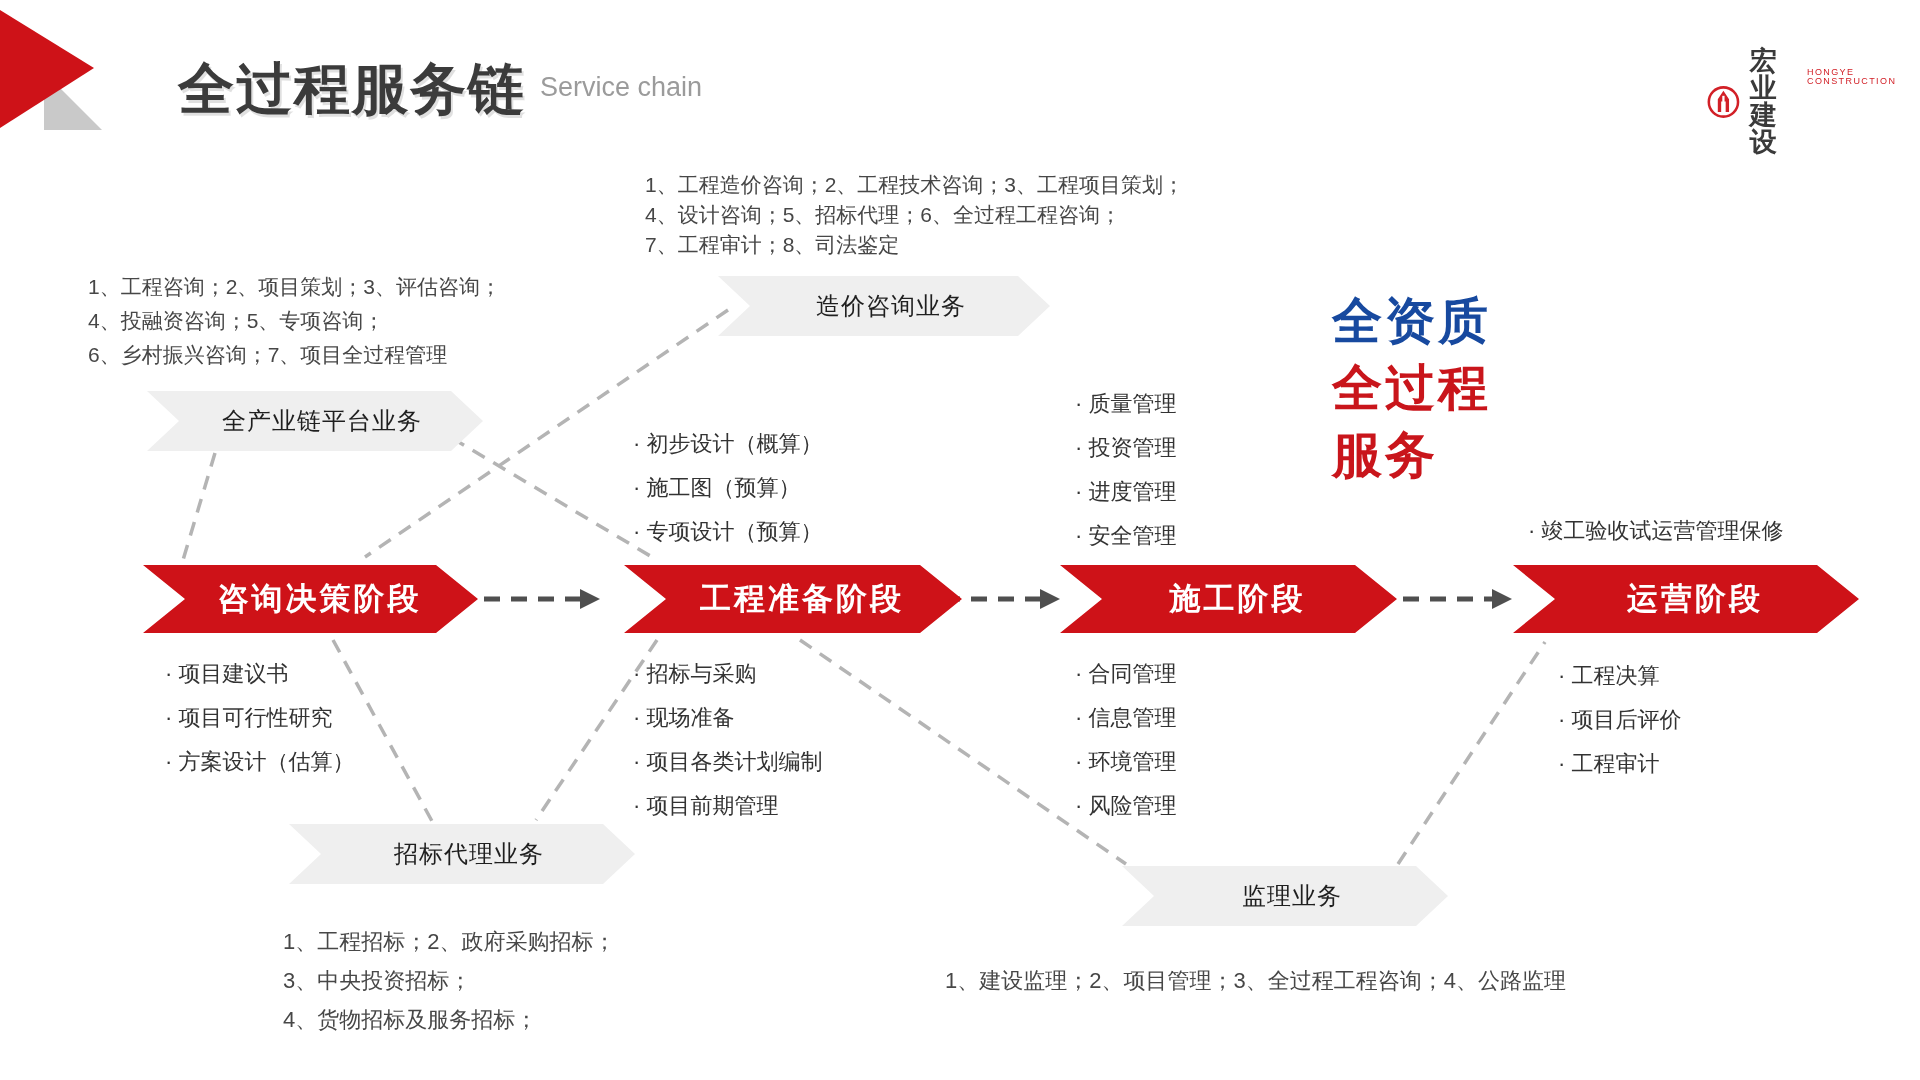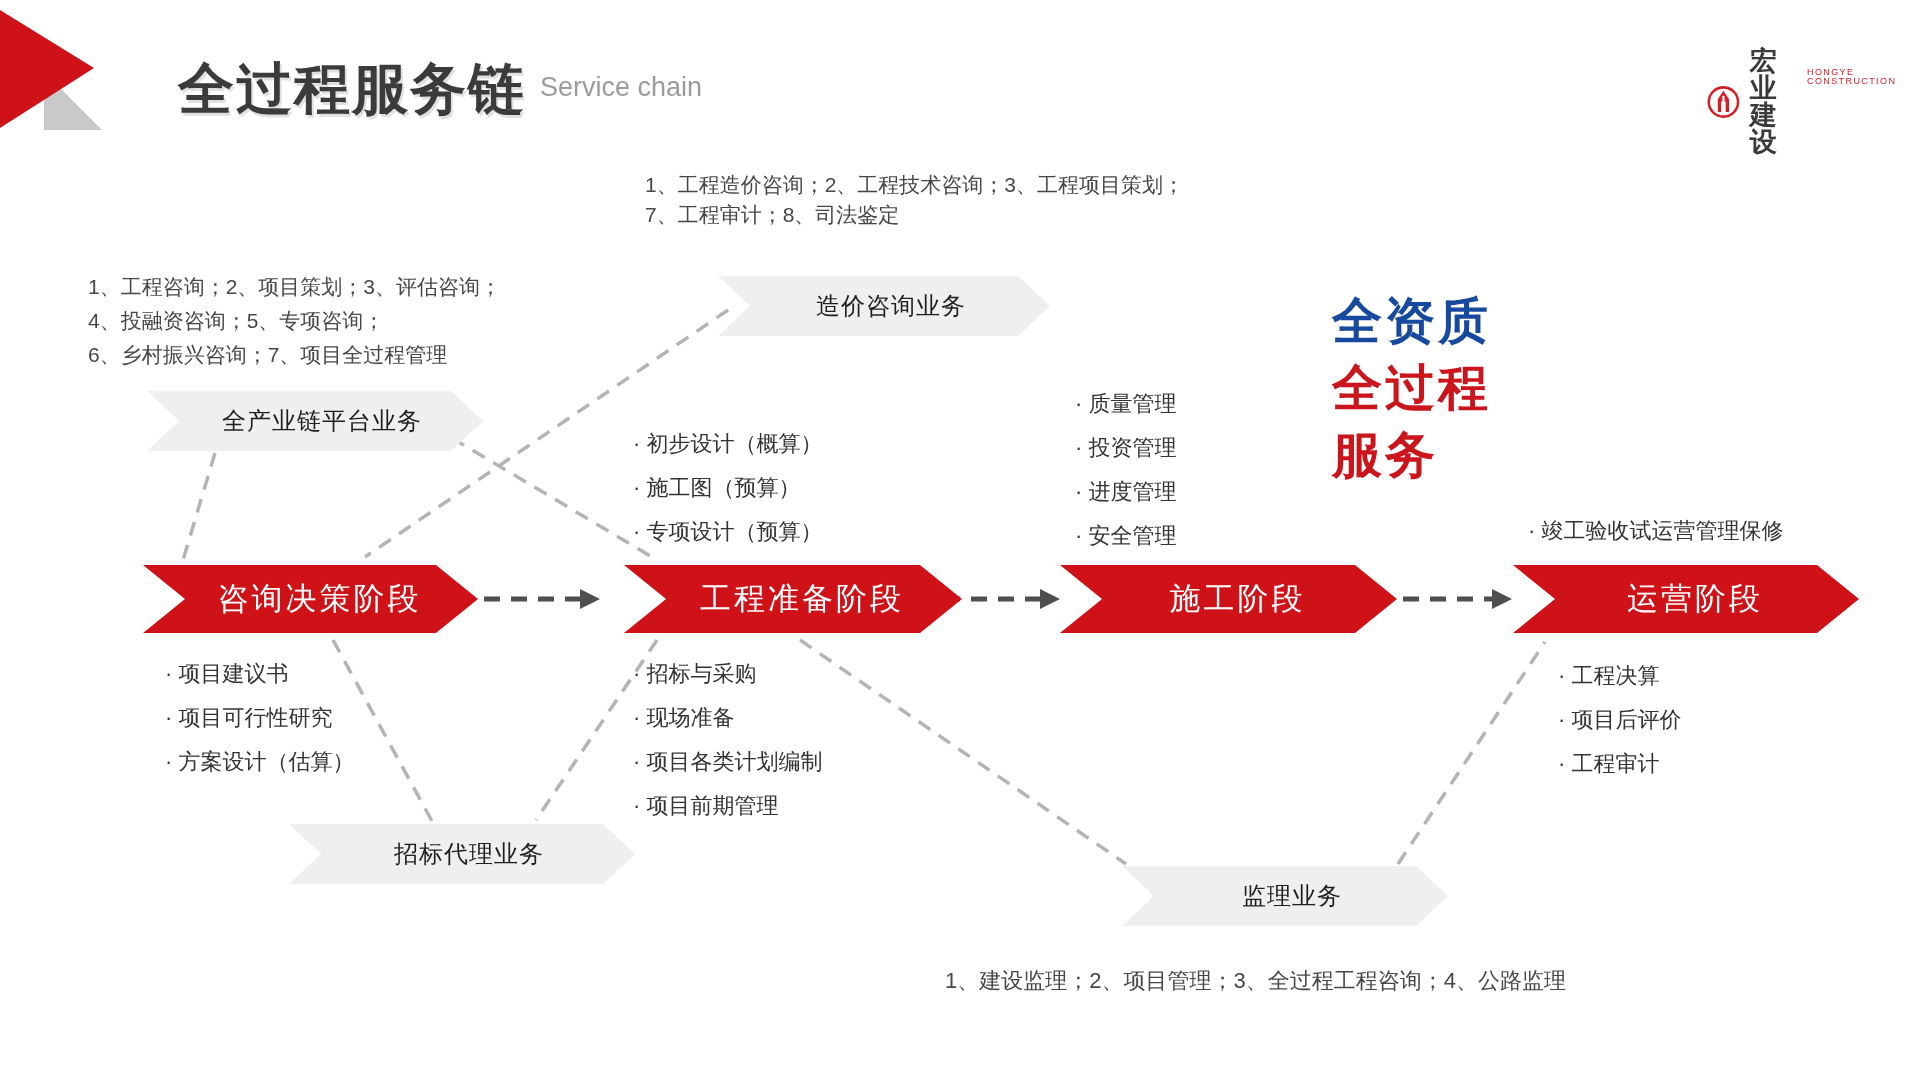--- a/index.html
+++ b/index.html
@@ -38,21 +38,21 @@
   .desc-left{left:88px;top:270px;line-height:34px;}
   .desc-bid{left:283px;top:922px;font-size:22px;line-height:39px;}
   .desc-sup{left:945px;top:966px;font-size:22px;}
 
   .arrow{position:absolute;display:flex;align-items:center;justify-content:center;}
   .arrow.gray{height:60px;background:var(--gray-arrow);
     clip-path:polygon(0 0,calc(100% - 32px) 0,100% 50%,calc(100% - 32px) 100%,0 100%,32px 50%);}
   .arrow.gray span{font-size:24px;color:#1f1f1f;letter-spacing:1px;padding-left:14px;}
   .arrow.red{height:68px;background:var(--red);
     clip-path:polygon(0 0,calc(100% - 42px) 0,100% 50%,calc(100% - 42px) 100%,0 100%,42px 50%);}
-  .arrow.red span{font-size:31px;color:#fff;font-weight:400;letter-spacing:3px;padding-left:18px;}
+  .arrow.red span{font-size:31px;color:#fff;font-weight:700;letter-spacing:3px;padding-left:18px;}
 
   .ar-biz-cost{left:718px;top:276px;width:332px;}
   .ar-biz-chain{left:147px;top:391px;width:336px;}
   .ar-biz-bid{left:289px;top:824px;width:346px;}
   .ar-biz-sup{left:1122px;top:866px;width:326px;}
 
   .ar-stage1{left:143px;top:565px;width:335px;}
   .ar-stage2{left:624px;top:565px;width:338px;}
   .ar-stage3{left:1060px;top:565px;width:337px;}
   .ar-stage4{left:1513px;top:565px;width:346px;}
@@ -107,26 +107,32 @@
       <span class="logo-sub">HONGYE CONSTRUCTION</span>
     </div>
   </div>
 
   <div class="headline">
     <span class="hl-blue">全资质</span><span class="hl-red">全过程服务</span>
   </div>
 
   <div class="desc desc-top">
       <div>1、工程造价咨询；2、工程技术咨询；3、工程项目策划；</div>
+      <div>4、设计咨询；5、招标代理；6、全过程工程咨询；</div>
       <div>7、工程审计；8、司法鉴定</div>
     </div>
   <div class="desc desc-left">
       <div>1、工程咨询；2、项目策划；3、评估咨询；</div>
       <div>4、投融资咨询；5、专项咨询；</div>
       <div>6、乡村振兴咨询；7、项目全过程管理</div>
+    </div>
+  <div class="desc desc-bid">
+      <div>1、工程招标；2、政府采购招标；</div>
+      <div>3、中央投资招标；</div>
+      <div>4、货物招标及服务招标；</div>
     </div>
   <div class="desc desc-sup">
       <div>1、建设监理；2、项目管理；3、全过程工程咨询；4、公路监理</div>
     </div>
 
   <div class="arrow gray ar-biz-cost">
     <span>造价咨询业务</span>
   </div>
   <div class="arrow gray ar-biz-chain">
     <span>全产业链平台业务</span>
@@ -170,19 +176,25 @@
       <div>项目建议书</div>
       <div>项目可行性研究</div>
       <div>方案设计（估算）</div>
     </div>
   <div class="bullets bl-s2">
       <div>招标与采购</div>
       <div>现场准备</div>
       <div>项目各类计划编制</div>
       <div>项目前期管理</div>
     </div>
+  <div class="bullets bl-s3">
+      <div>合同管理</div>
+      <div>信息管理</div>
+      <div>环境管理</div>
+      <div>风险管理</div>
+    </div>
   <div class="bullets bl-s4">
       <div>工程决算</div>
       <div>项目后评价</div>
       <div>工程审计</div>
     </div>
 
 </div>
 
 </body></html>

